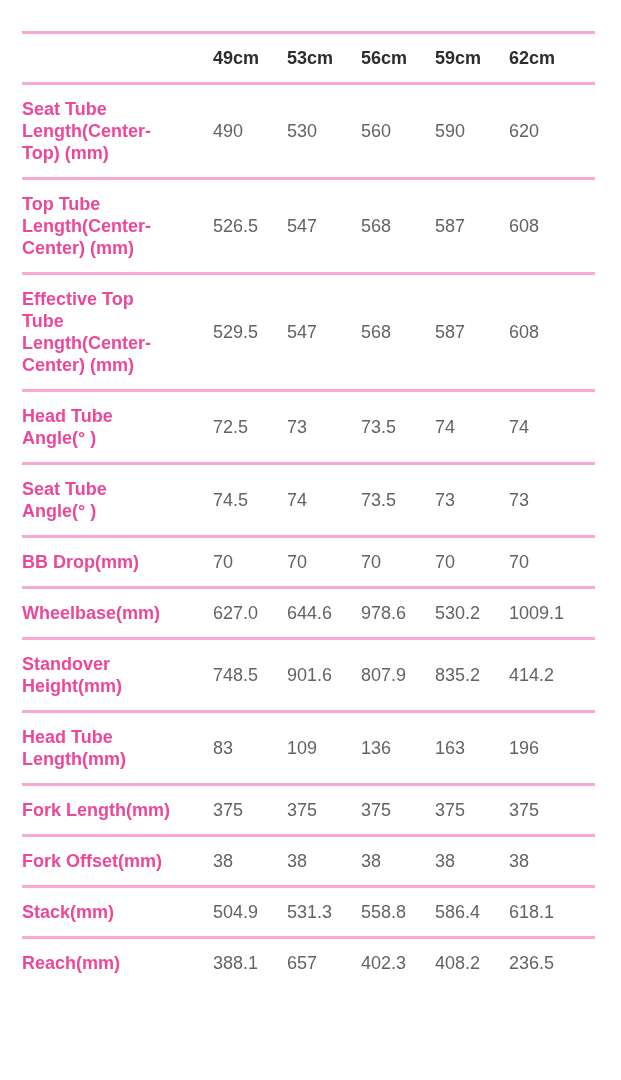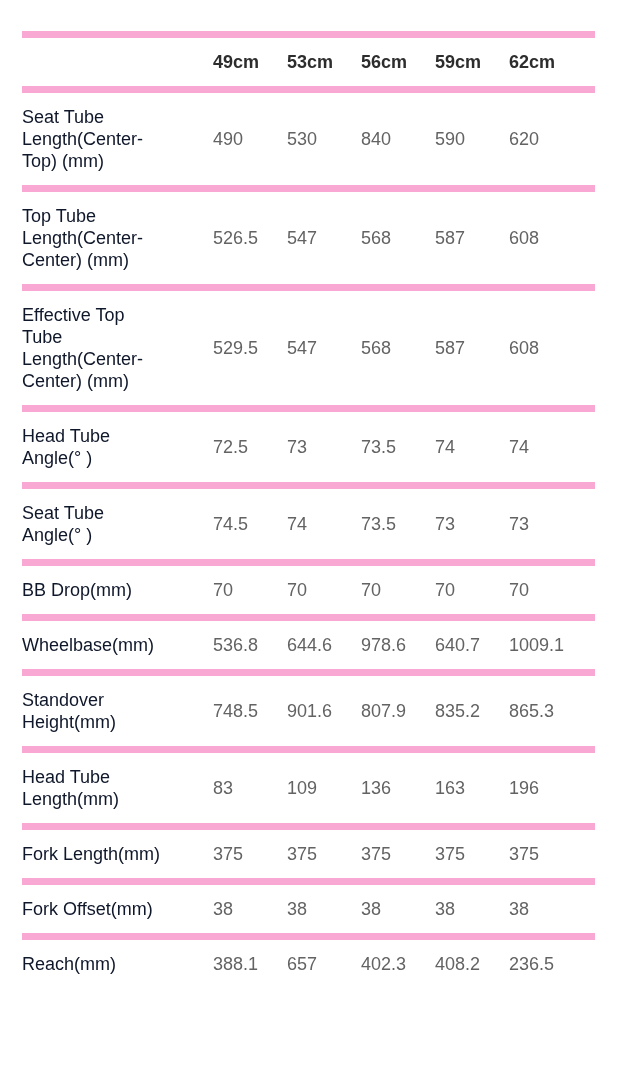--- a/index.html
+++ b/index.html
@@ -15,38 +15,38 @@
     font-family: "Liberation Sans", sans-serif;
     overflow: hidden;
   }
   .spec-table {
     border-collapse: collapse;
     table-layout: fixed;
     margin: 31px 0 0 22px;
     width: 573px;
   }
   .spec-table tr {
-    border-top: 7px solid #f9a8d4;
+    border-top: 3px solid #f9a8d4;
   }
   .spec-table th,
   .spec-table td {
     text-align: left;
     vertical-align: middle;
     padding: 13px 0;
     font-size: 18px;
     line-height: 22px;
     margin: 0;
   }
   .spec-table thead th {
     font-weight: 700;
     color: #2d2d2d;
   }
   .spec-table tbody th.row-label {
-    font-weight: 400;
-    color: #0f172a;
+    font-weight: 700;
+    color: #ec4899;
     white-space: pre-line;
     padding-right: 8px;
   }
   .spec-table tbody td {
     font-weight: 400;
     color: #636363;
   }
 </style>
 </head>
 <body>
@@ -70,21 +70,21 @@
         <th>62cm</th>
       </tr>
   </thead>
   <tbody>
   <tr>
         <th class="row-label">Seat Tube
 Length(Center-
 Top) (mm)</th>
         <td>490</td>
         <td>530</td>
-        <td>840</td>
+        <td>560</td>
         <td>590</td>
         <td>620</td>
       </tr>
       <tr>
         <th class="row-label">Top Tube
 Length(Center-
 Center) (mm)</th>
         <td>526.5</td>
         <td>547</td>
         <td>568</td>
@@ -123,34 +123,34 @@
       <tr>
         <th class="row-label">BB Drop(mm)</th>
         <td>70</td>
         <td>70</td>
         <td>70</td>
         <td>70</td>
         <td>70</td>
       </tr>
       <tr>
         <th class="row-label">Wheelbase(mm)</th>
-        <td>536.8</td>
+        <td>627.0</td>
         <td>644.6</td>
         <td>978.6</td>
-        <td>640.7</td>
+        <td>530.2</td>
         <td>1009.1</td>
       </tr>
       <tr>
         <th class="row-label">Standover
 Height(mm)</th>
         <td>748.5</td>
         <td>901.6</td>
         <td>807.9</td>
         <td>835.2</td>
-        <td>865.3</td>
+        <td>414.2</td>
       </tr>
       <tr>
         <th class="row-label">Head Tube
 Length(mm)</th>
         <td>83</td>
         <td>109</td>
         <td>136</td>
         <td>163</td>
         <td>196</td>
       </tr>
@@ -164,20 +164,28 @@
       </tr>
       <tr>
         <th class="row-label">Fork Offset(mm)</th>
         <td>38</td>
         <td>38</td>
         <td>38</td>
         <td>38</td>
         <td>38</td>
       </tr>
       <tr>
+        <th class="row-label">Stack(mm)</th>
+        <td>504.9</td>
+        <td>531.3</td>
+        <td>558.8</td>
+        <td>586.4</td>
+        <td>618.1</td>
+      </tr>
+      <tr>
         <th class="row-label">Reach(mm)</th>
         <td>388.1</td>
         <td>657</td>
         <td>402.3</td>
         <td>408.2</td>
         <td>236.5</td>
       </tr>
     </tbody>
 </table>
 

